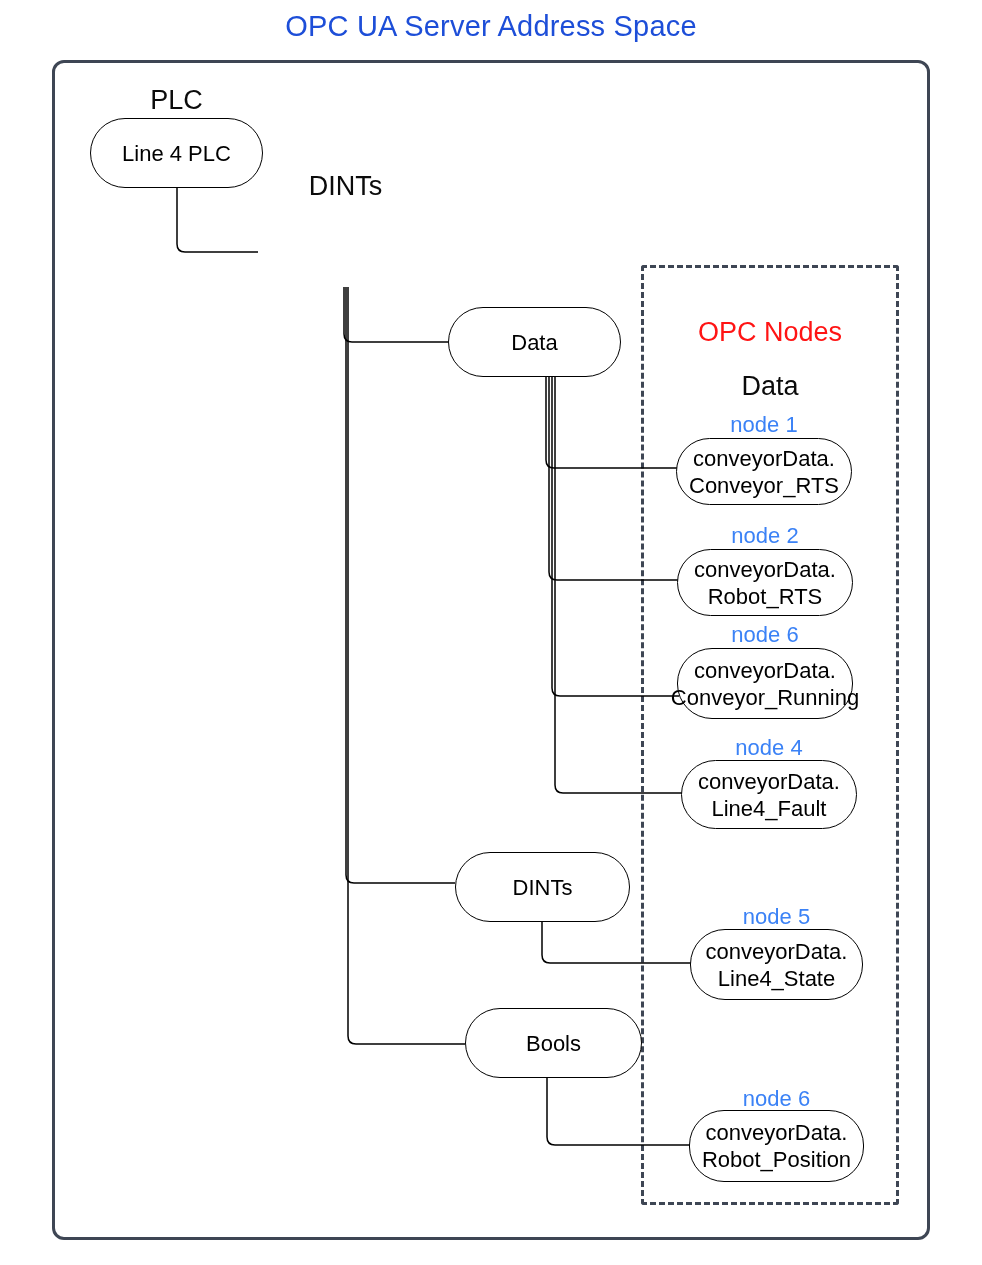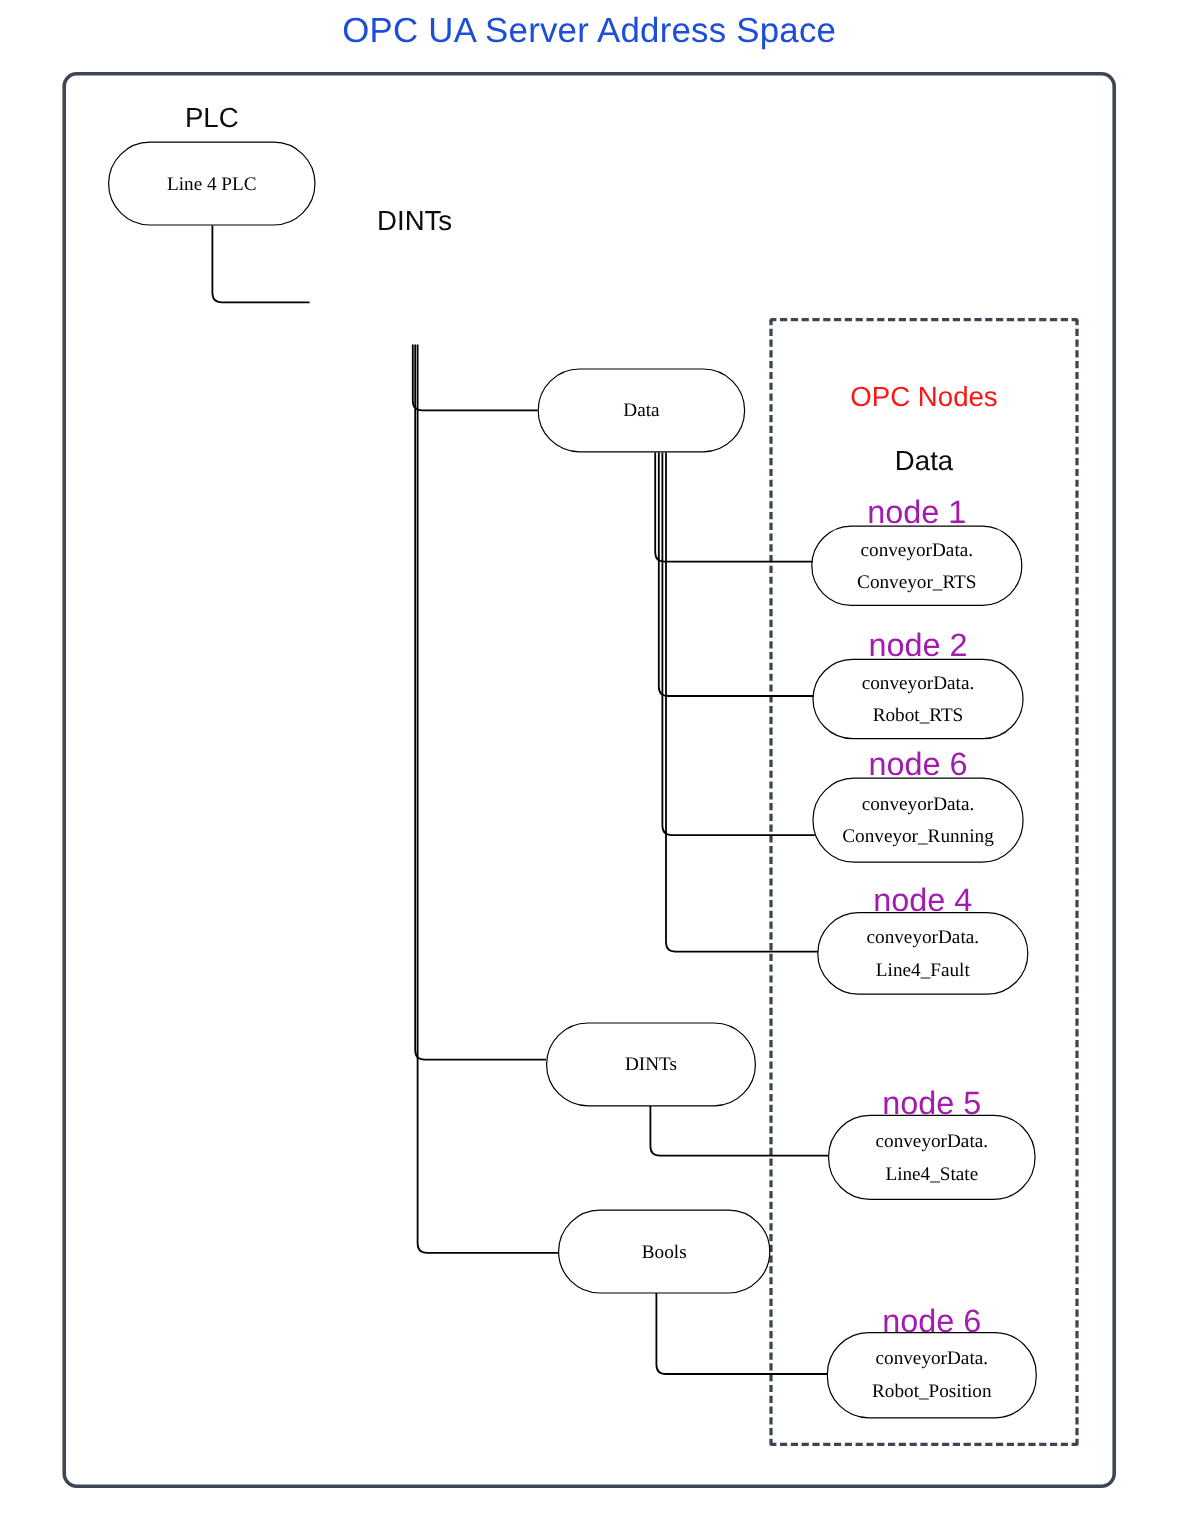--- a/index.html
+++ b/index.html
@@ -14,30 +14,30 @@
   }
   .frame-outer{
     left:52px;top:60px;width:878px;height:1180px;box-sizing:border-box;
     border:3px solid var(--frame,#3e4654);border-radius:12px;
   }
   .frame-dashed{
     left:641px;top:265px;width:258px;height:940px;box-sizing:border-box;
     border:3px dashed var(--frame,#3e4654);border-radius:3px;
   }
   .section-label{
-    font-size:23px;color:#0b0b0b;text-align:center;white-space:nowrap;
+    font-size:27px;color:#0b0b0b;text-align:center;white-space:nowrap;
   }
   .red{color:var(--accent,#ff1414);}
   .pill{
     box-sizing:border-box;background:#fff;border:1.5px solid #000;border-radius:35px;
     display:flex;flex-direction:column;align-items:center;justify-content:center;
-    font-size:16px;text-align:center;line-height:27px;white-space:nowrap;z-index:2;font-family:Liberation Serif, serif;
+    font-size:22px;text-align:center;line-height:27px;white-space:nowrap;z-index:2;
   }
   .node-id{
-    font-size:27px;text-align:center;white-space:nowrap;color:#a21caf;
+    font-size:22px;text-align:center;white-space:nowrap;color:#3b82f6;
   }
   svg.wires{left:0;top:0;z-index:1;}
   svg.wires path{stroke:#000;stroke-width:1.5;fill:none;}
 </style>
 </head>
 <body>
 
 <div id="canvas" style="--accent: #ff1414; --frame: #3e4654; --bg: #ffffff;">
 
   <div id="title" class="abs">OPC UA Server Address Space</div>

